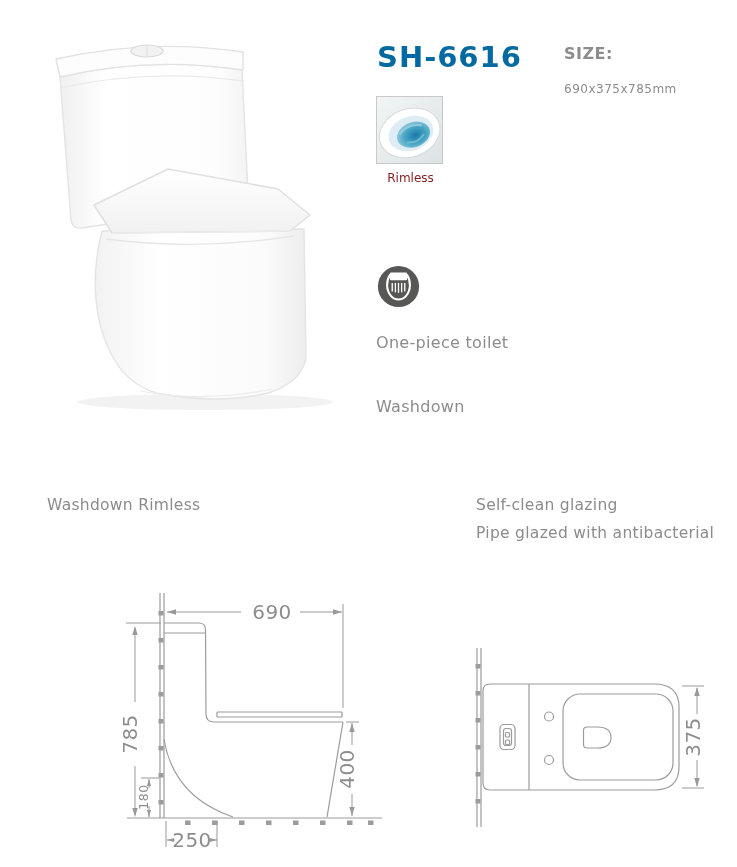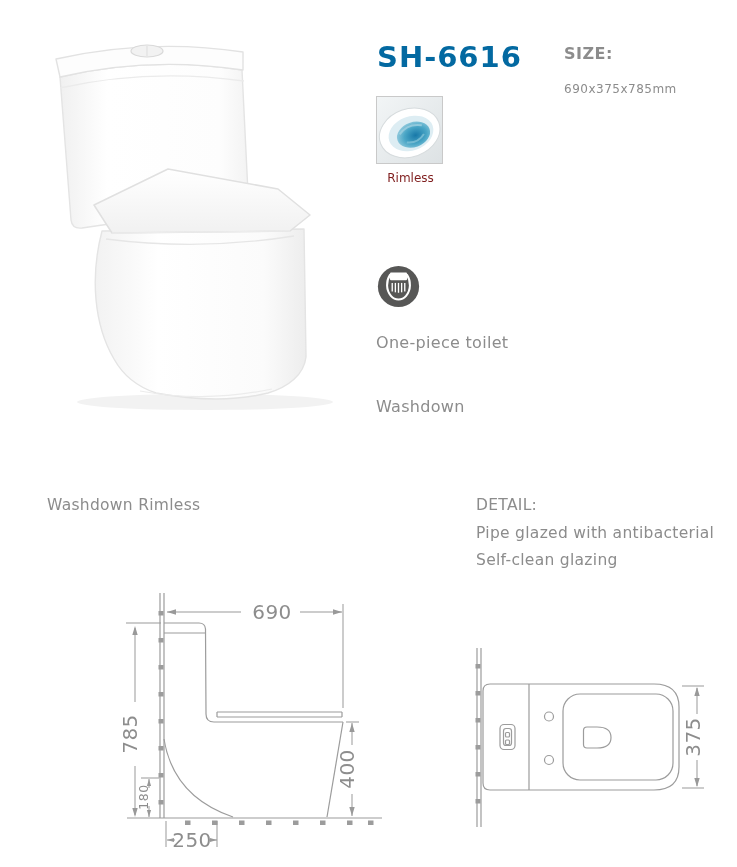--- a/index.html
+++ b/index.html
@@ -112,23 +112,22 @@
     </g>
   </svg>
 
   <div class="abs feat feat1">One-piece toilet</div>
   <div class="abs feat feat2">Washdown</div>
 
   <div class="abs specs specs-left">
     <div>Washdown Rimless</div>
   </div>
   <div class="abs specs specs-right">
-    <div>DETAIL:</div>
+    <div>Self-clean glazing</div>
     <div>Pipe glazed with antibacterial</div>
-    <div>Self-clean glazing</div>
   </div>
 
   <svg class="abs drawing" width="737" height="292" viewBox="0 575 737 292">
     <g stroke="#9c9c9c" stroke-width="1.2" fill="none">
 
       <line x1="160" y1="593" x2="160" y2="818"></line>
       <line x1="164" y1="593" x2="164" y2="818"></line>
 
       <line x1="127" y1="818" x2="382" y2="818"></line>
 

